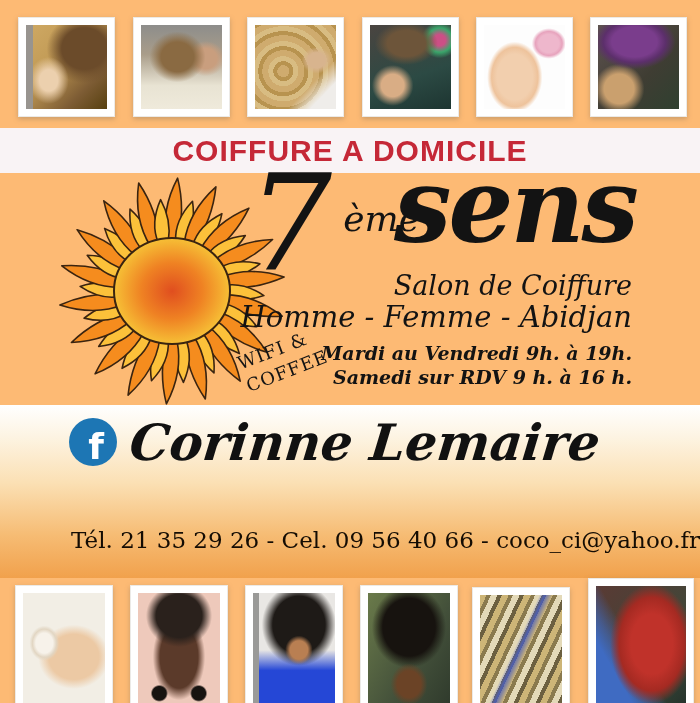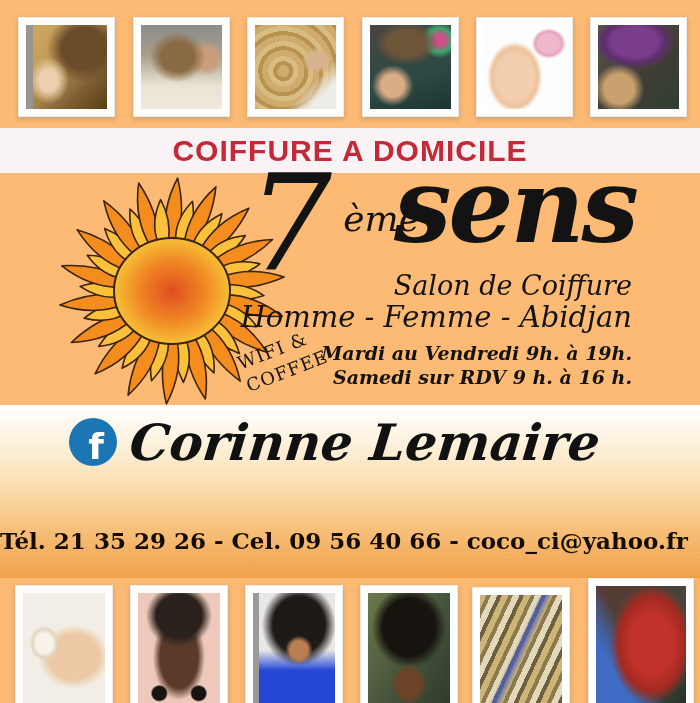--- a/index.html
+++ b/index.html
@@ -93,22 +93,22 @@
         background:linear-gradient(180deg,#ffffff 0%,#fdf4e3 18%,#fbe0b4 45%,#f6bc74 75%,#f1a14c 100%);}
   .fb{position:absolute;left:69px;top:13px;width:48px;height:48px;border-radius:50%;
       background:#1d76b4;display:flex;align-items:center;justify-content:center;}
   .fb span{font-family:"DejaVu Sans",sans-serif;font-weight:bold;font-size:36px;color:#fff;
            transform:translate(3px,4px);}
   .owner{position:absolute;left:130px;top:8px;width:450px;text-align:center;
          font-style:italic;font-weight:bold;font-size:50px;color:#111;
          transform:skewX(-6deg);white-space:nowrap;}
   .addr1{position:absolute;left:0;top:95px;width:700px;text-align:center;
          font-weight:bold;font-size:23px;color:#140c03;}
-  .addr2{position:absolute;left:0;top:122px;width:700px;text-align:left;
-         font-weight:bold;font-size:23px;color:#140c03;}
+  .addr2{position:absolute;left:0;top:122px;width:700px;text-align:right;
+         font-weight:normal;font-size:23px;color:#140c03;}
 </style>
 </head>
 <body>
 
 <div class="canvas">
 
   <div class="frame fr-top" style="left:18px;">
       <div class="ph pt1" title="blonde woman and bearded man hairstyles"></div>
     </div>
   <div class="frame fr-top" style="left:133px;">

